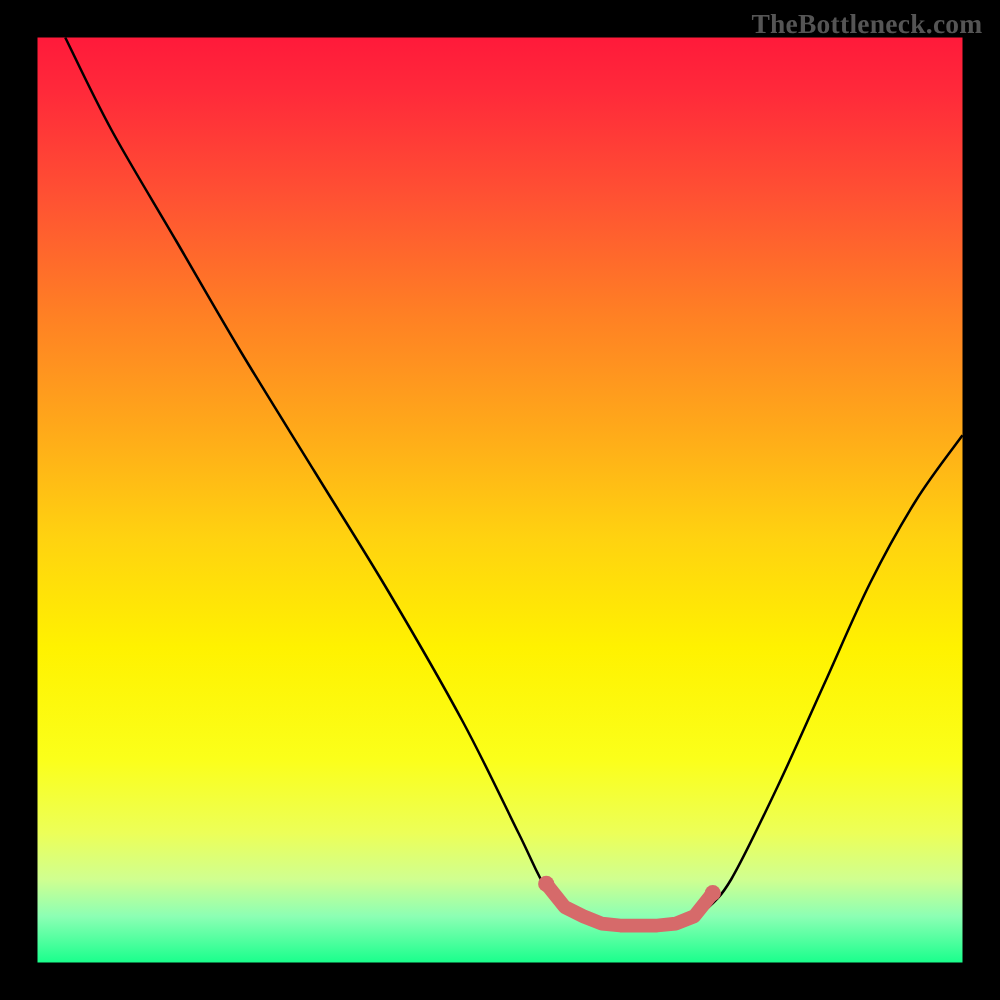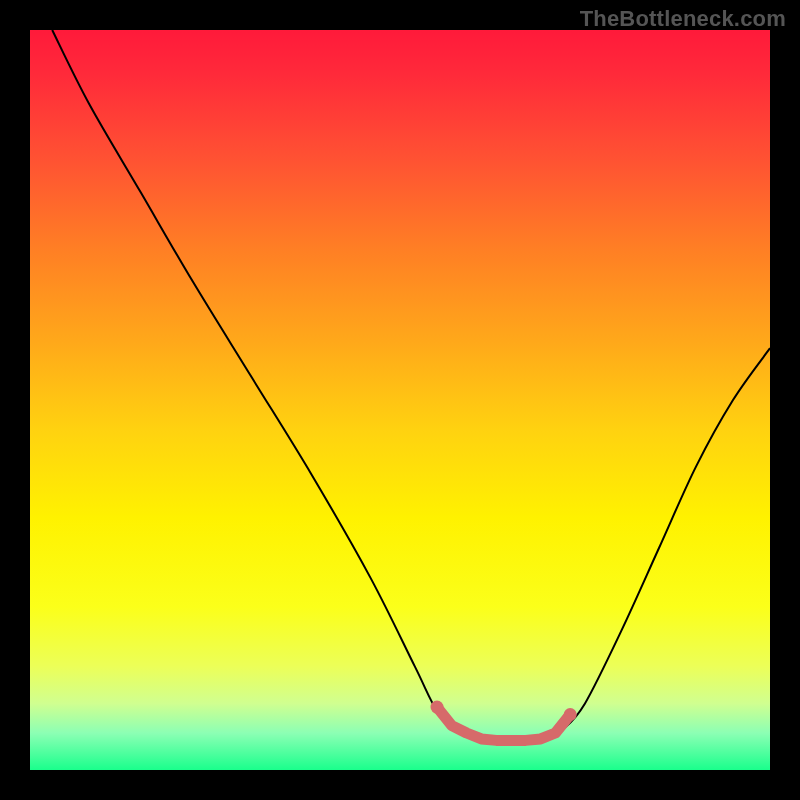--- a/index.html
+++ b/index.html
@@ -13,20 +13,21 @@
   }
   .watermark {
     position: absolute;
     top: 6px;
     right: 14px;
     font-size: 22px;
     font-weight: bold;
     color: #555;
     z-index: 10;
     letter-spacing: 0.2px;
+    font-family: Liberation Serif, serif;
   }
   .plot {
     position: absolute;
     left: 30px;
     top: 30px;
     width: 740px;
     height: 740px;
   }
   .plot svg {
     position: absolute;

